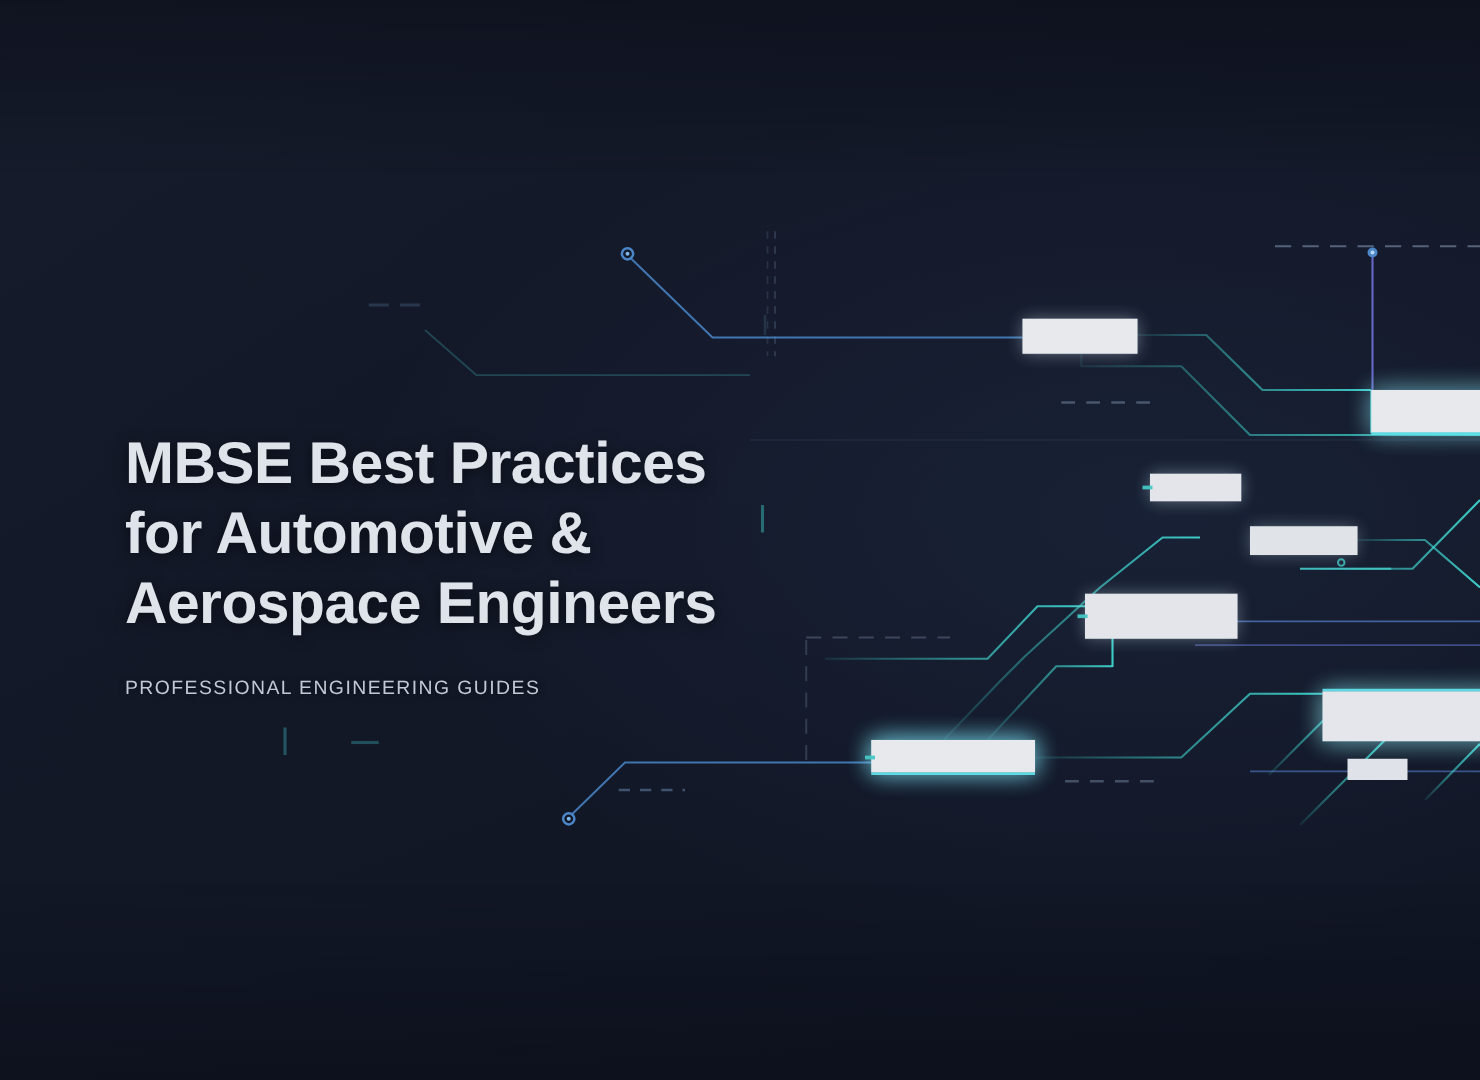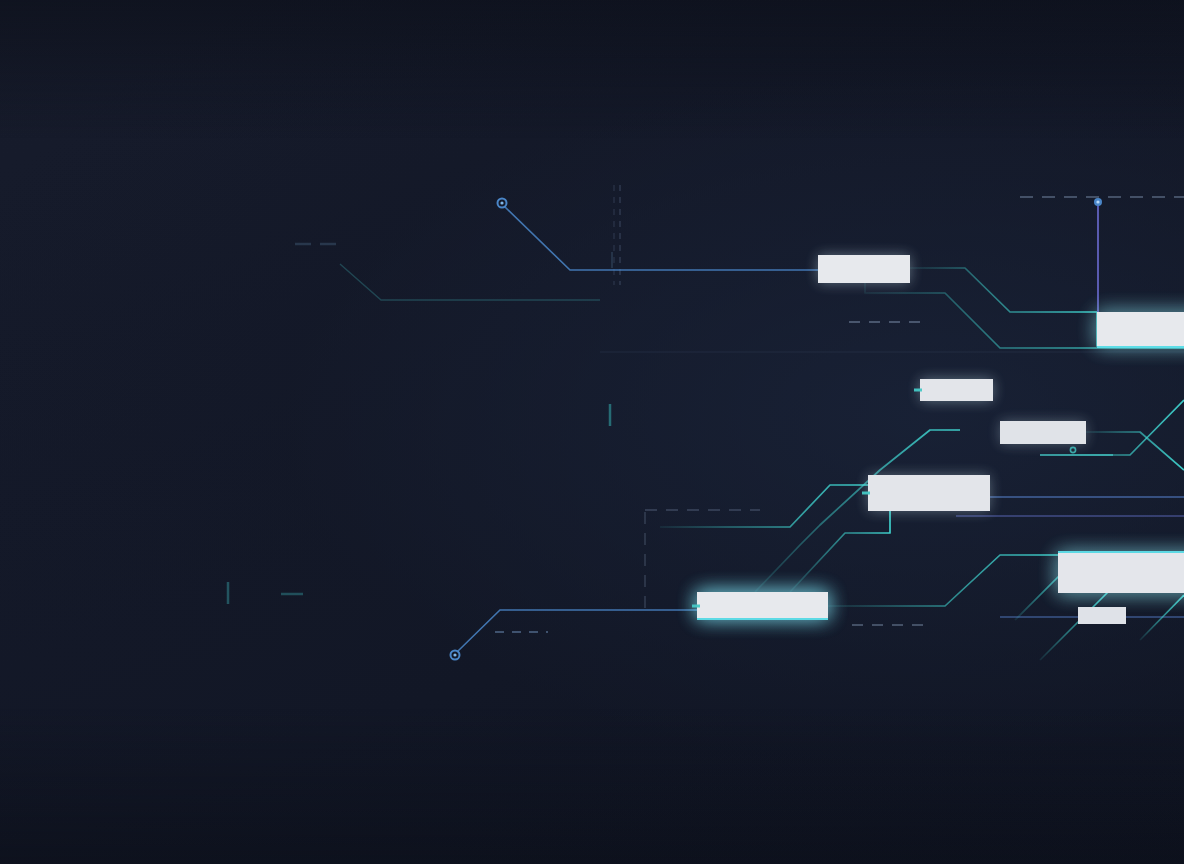--- a/index.html
+++ b/index.html
@@ -241,16 +241,20 @@
     </g>
 
     <g stroke="#45c9c6" stroke-width="3" opacity="0.95">
       <path d="M914 390 h8"></path>
       <path d="M862 493 h8"></path>
       <path d="M692 606 h8"></path>
     </g>
   </svg>
 
   <div class="text-block">
+    <h1 class="headline">MBSE Best Practices
+for Automotive &amp;
+Aerospace Engineers</h1>
+    <div class="subhead">PROFESSIONAL ENGINEERING GUIDES</div>
   </div>
 
   <div class="vignette"></div>
 </div>
 
 </body></html>

